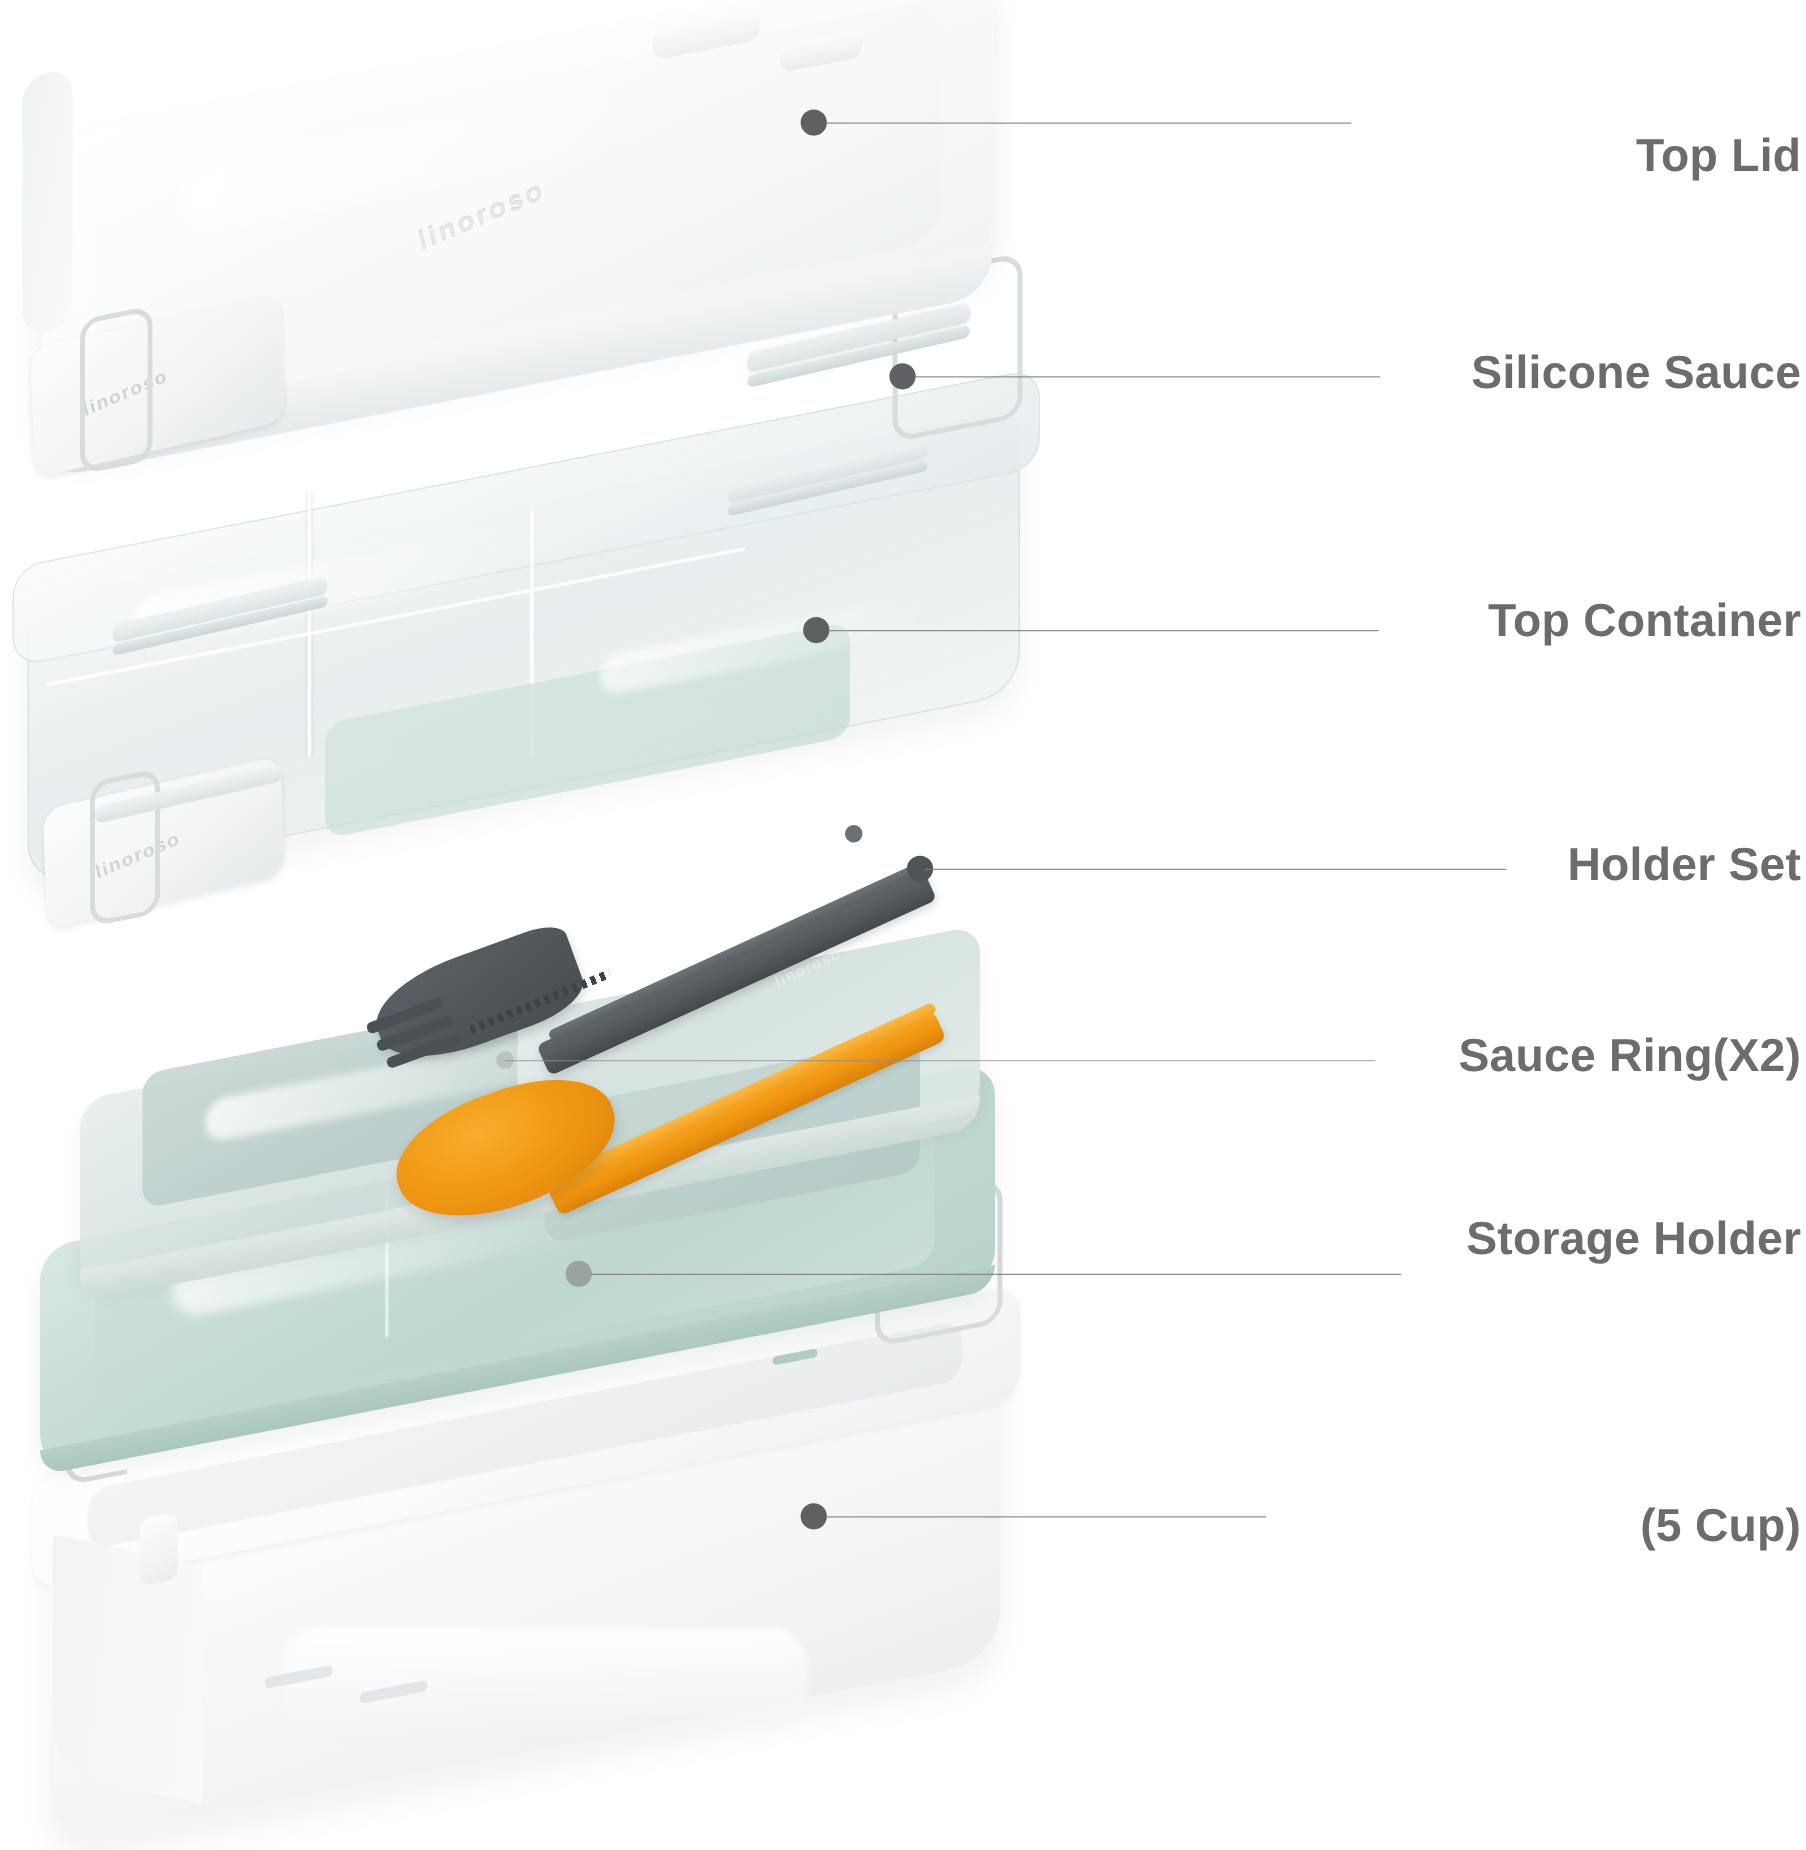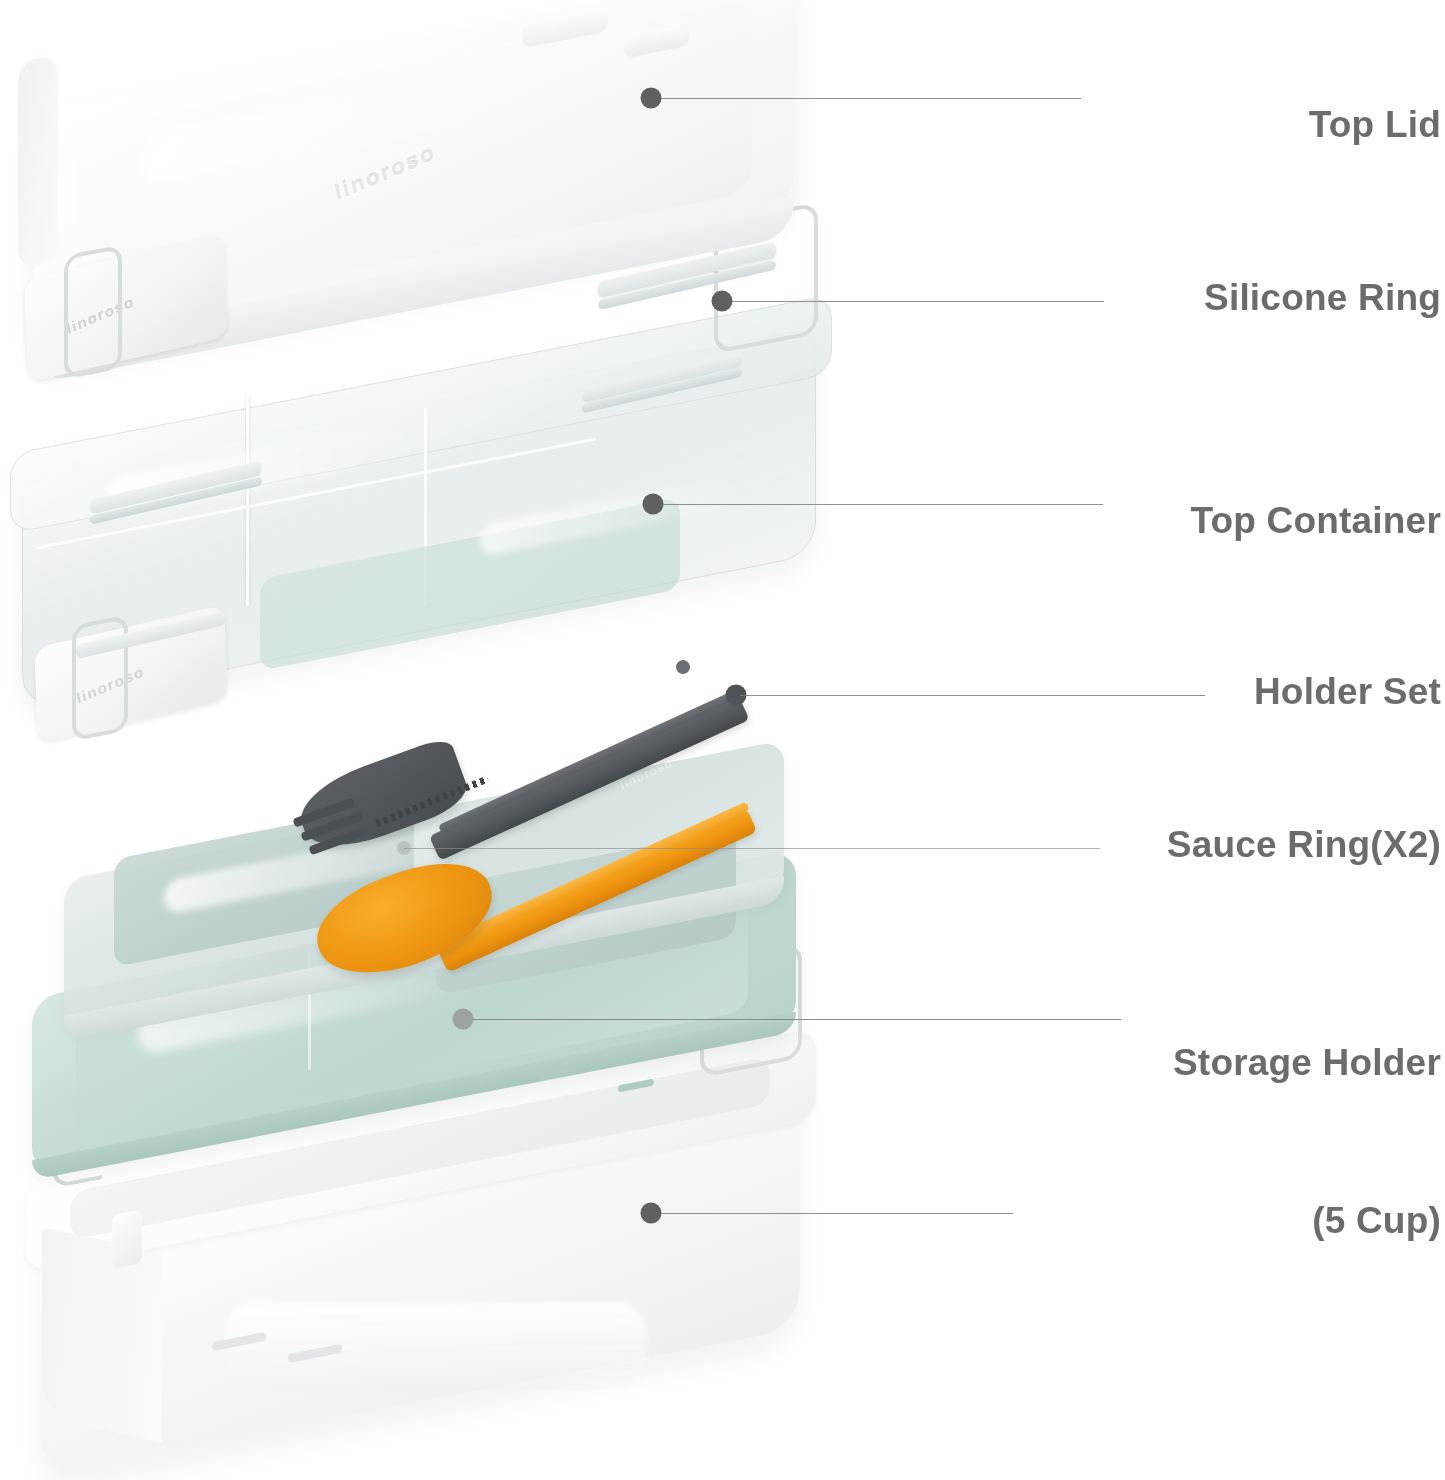--- a/index.html
+++ b/index.html
@@ -319,36 +319,36 @@
     <div class="leader" style="left:661px;top:1213px;width:352px;"></div>
   </div>
 
   <div>
 
     <div class="label" style="top:74px;margin-top:28px;">
       <span>Top Lid</span>
     </div>
 
     <div class="label" style="top:275px;">
-      <span>Silicone Ring</span>
-    </div>
-
-    <div class="label" style="top:498px;">
+      <span>Silicone Sauce</span>
+    </div>
+
+    <div class="label" style="top:474px;">
       <span>Top Container</span>
     </div>
 
     <div class="label" style="top:669px;">
       <span>Holder Set</span>
     </div>
 
     <div class="label" style="top:822px;">
       <span>Sauce Ring(X2)</span>
     </div>
 
-    <div class="label" style="top:1040px;text-align:center;">
+    <div class="label" style="top:968px;text-align:center;">
       <span>Storage Holder</span>
     </div>
 
     <div class="label" style="top:1198px;">
       <span class="l2">(5 Cup)</span>
     </div>
   </div>
 
 </div>
 

